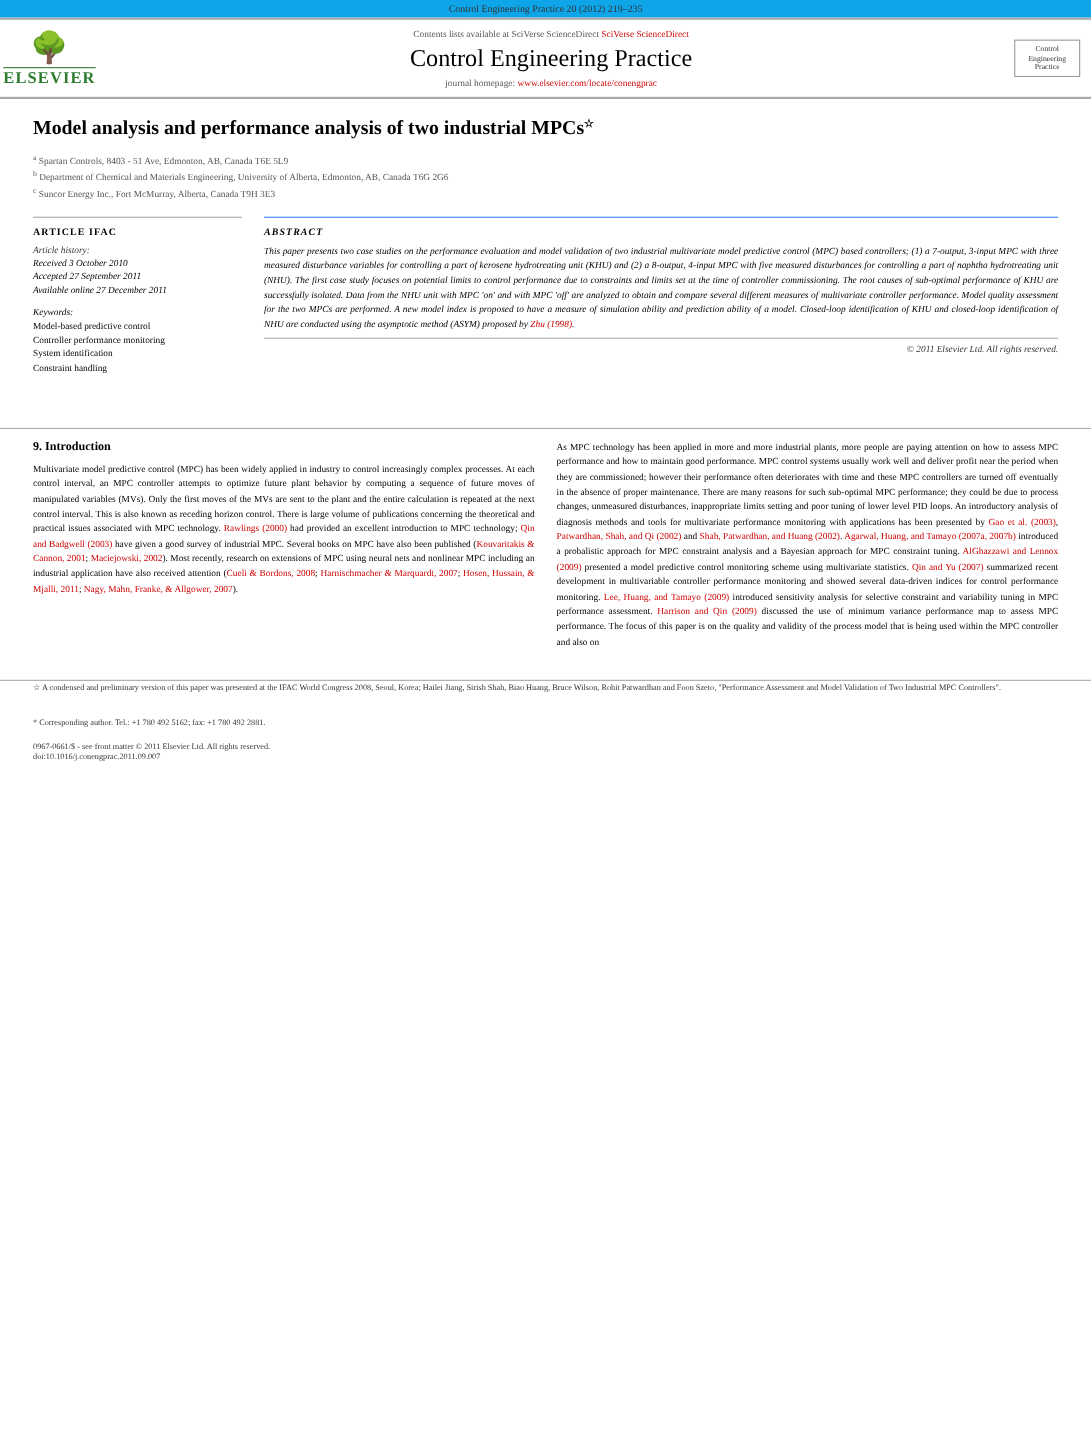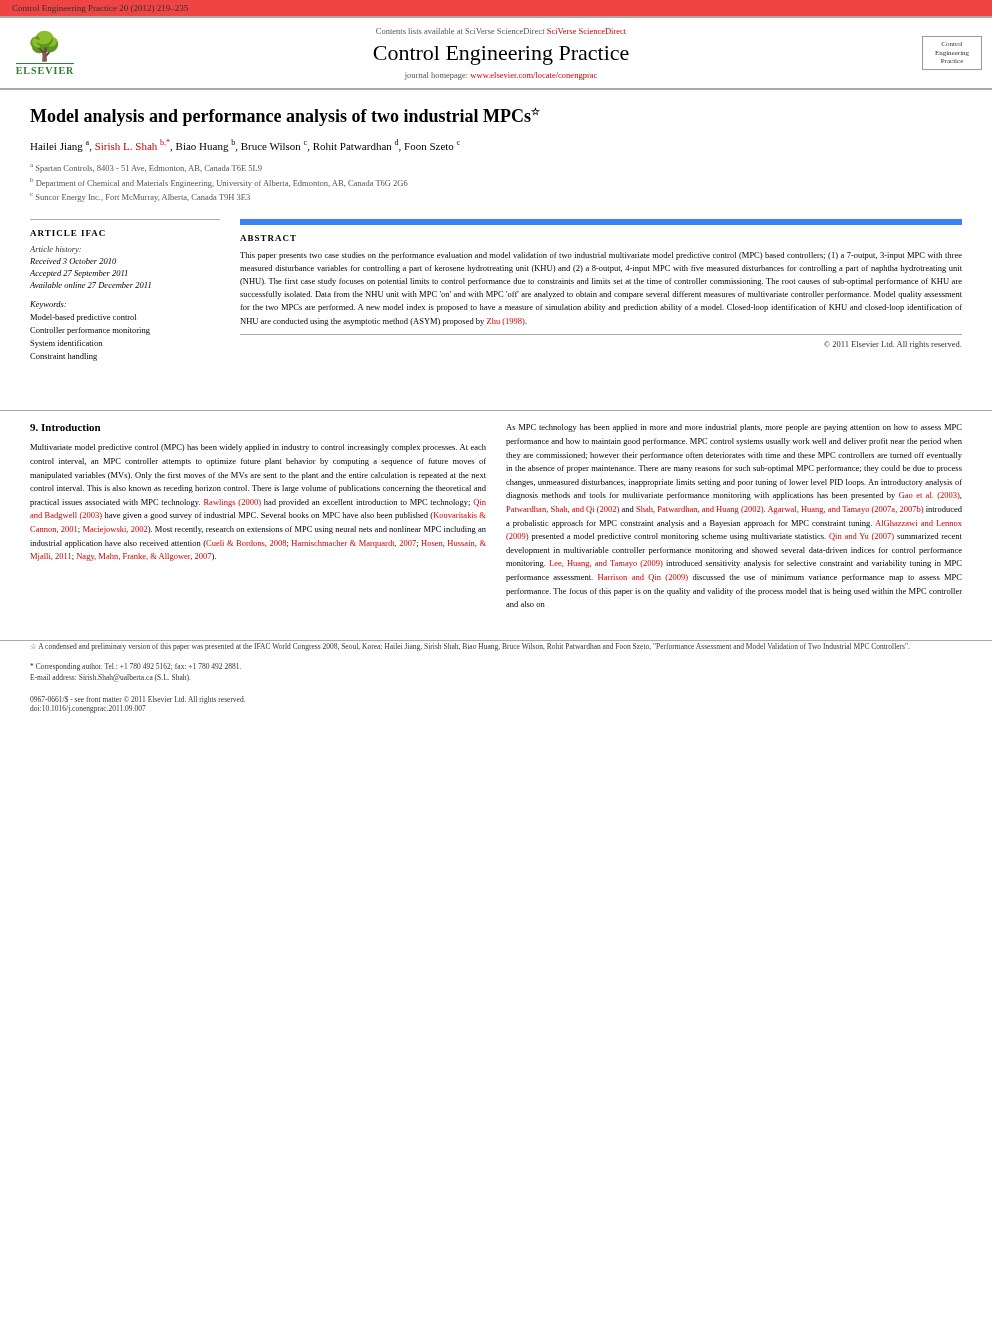--- a/index.html
+++ b/index.html
@@ -5,22 +5,22 @@
     * { box-sizing: border-box; margin: 0; padding: 0; }
     body {
       background: #fff;
       font-family: 'Times New Roman', Times, serif;
       font-size: 10px;
       color: #000;
       width: 992px;
       min-height: 1323px;
     }
     .top-bar {
-      background: #ef4444;
-      text-align: left;
+      background: #0ea5e9;
+      text-align: center;
       padding: 3px 12px;
       font-size: 9px;
       color: #333;
     }
     .header-section {
       border-top: 2px solid #aaa;
       border-bottom: 2px solid #aaa;
       display: flex;
       align-items: center;
       padding: 8px 10px;
@@ -31,21 +31,21 @@
       flex-shrink: 0;
       display: flex;
       flex-direction: column;
       align-items: center;
     }
     .elsevier-tree {
       font-size: 28px;
       color: #2e7d32;
     }
     .elsevier-text {
-      font-size: 10px;
+      font-size: 15px;
       font-weight: bold;
       letter-spacing: 1px;
       color: #2e7d32;
       border-top: 1px solid #2e7d32;
       padding-top: 1px;
     }
     .header-center {
       flex: 1;
       text-align: center;
     }
@@ -141,22 +141,23 @@
       font-style: italic;
       font-size: 8.5px;
       margin-bottom: 2px;
     }
     .article-info .keyword {
       font-size: 8.5px;
       line-height: 1.5;
     }
     .abstract-col {
       flex: 1;
-      border-top: 6px solid #3b82f6;
+      border-top: 1px solid #3b82f6;
       padding-top: 8px;
+      font-style: italic;
     }
     .abstract-col h3 {
       font-size: 9px;
       font-variant: small-caps;
       letter-spacing: 1px;
       margin-bottom: 6px;
       font-weight: bold;
     }
     .abstract-text {
       font-size: 8.5px;
@@ -205,21 +206,21 @@
       padding: 0 30px 10px;
       margin-top: 10px;
     }
     .footnote-text {
       font-size: 7.5px;
       line-height: 1.5;
       color: #333;
     }
     .star-footnote {
       font-size: 7.5px;
-      margin-bottom: 9px;
+      margin-bottom: 21px;
     }
     .doi-text {
       font-size: 7.5px;
       color: #333;
     }
   </style>
 </head>
 <body>
 
 <div class="top-bar">
@@ -248,23 +249,20 @@
 Practice</div>
   </div>
 </div>
 
 <div class="content-area">
 
   <div class="paper-title">
     <span>Model analysis and performance analysis of two industrial MPCs</span><sup>☆</sup>
   </div>
 
-  <div class="authors">
-    Hailei Jiang <sup>a</sup>, <a href="#">Sirish L. Shah <sup>b,*</sup></a>, Biao Huang <sup>b</sup>, Bruce Wilson <sup>c</sup>, Rohit Patwardhan <sup>d</sup>, Foon Szeto <sup>c</sup>
-  </div>
 
   <div class="affiliations">
     <div><sup>a</sup> Spartan Controls, 8403 - 51 Ave, Edmonton, AB, Canada T6E 5L9</div>
     <div><sup>b</sup> Department of Chemical and Materials Engineering, University of Alberta, Edmonton, AB, Canada T6G 2G6</div>
     <div><sup>c</sup> Suncor Energy Inc., Fort McMurray, Alberta, Canada T9H 3E3</div>
   </div>
 
   <div class="two-col">
 
     <div class="article-info">
@@ -314,19 +312,16 @@
   </div>
 </div>
 
 <div class="footnote-area">
   <div class="footnote-text star-footnote">
     <span>☆ A condensed and preliminary version of this paper was presented at the IFAC World Congress 2008, Seoul, Korea; Hailei Jiang, Sirish Shah, Biao Huang, Bruce Wilson, Rohit Patwardhan and Foon Szeto, "Performance Assessment and Model Validation of Two Industrial MPC Controllers".</span>
   </div>
   <div class="footnote-text">
     <span>* Corresponding author. Tel.: +1 780 492 5162; fax: +1 780 492 2881.</span>
   </div>
-  <div class="footnote-text">
-    <span>E-mail address: Sirish.Shah@ualberta.ca (S.L. Shah).</span>
-  </div>
   <br>
   <div class="doi-text">0967-0661/$ - see front matter © 2011 Elsevier Ltd. All rights reserved.</div>
   <div class="doi-text">doi:10.1016/j.conengprac.2011.09.007</div>
 </div>
 
 </body></html>

